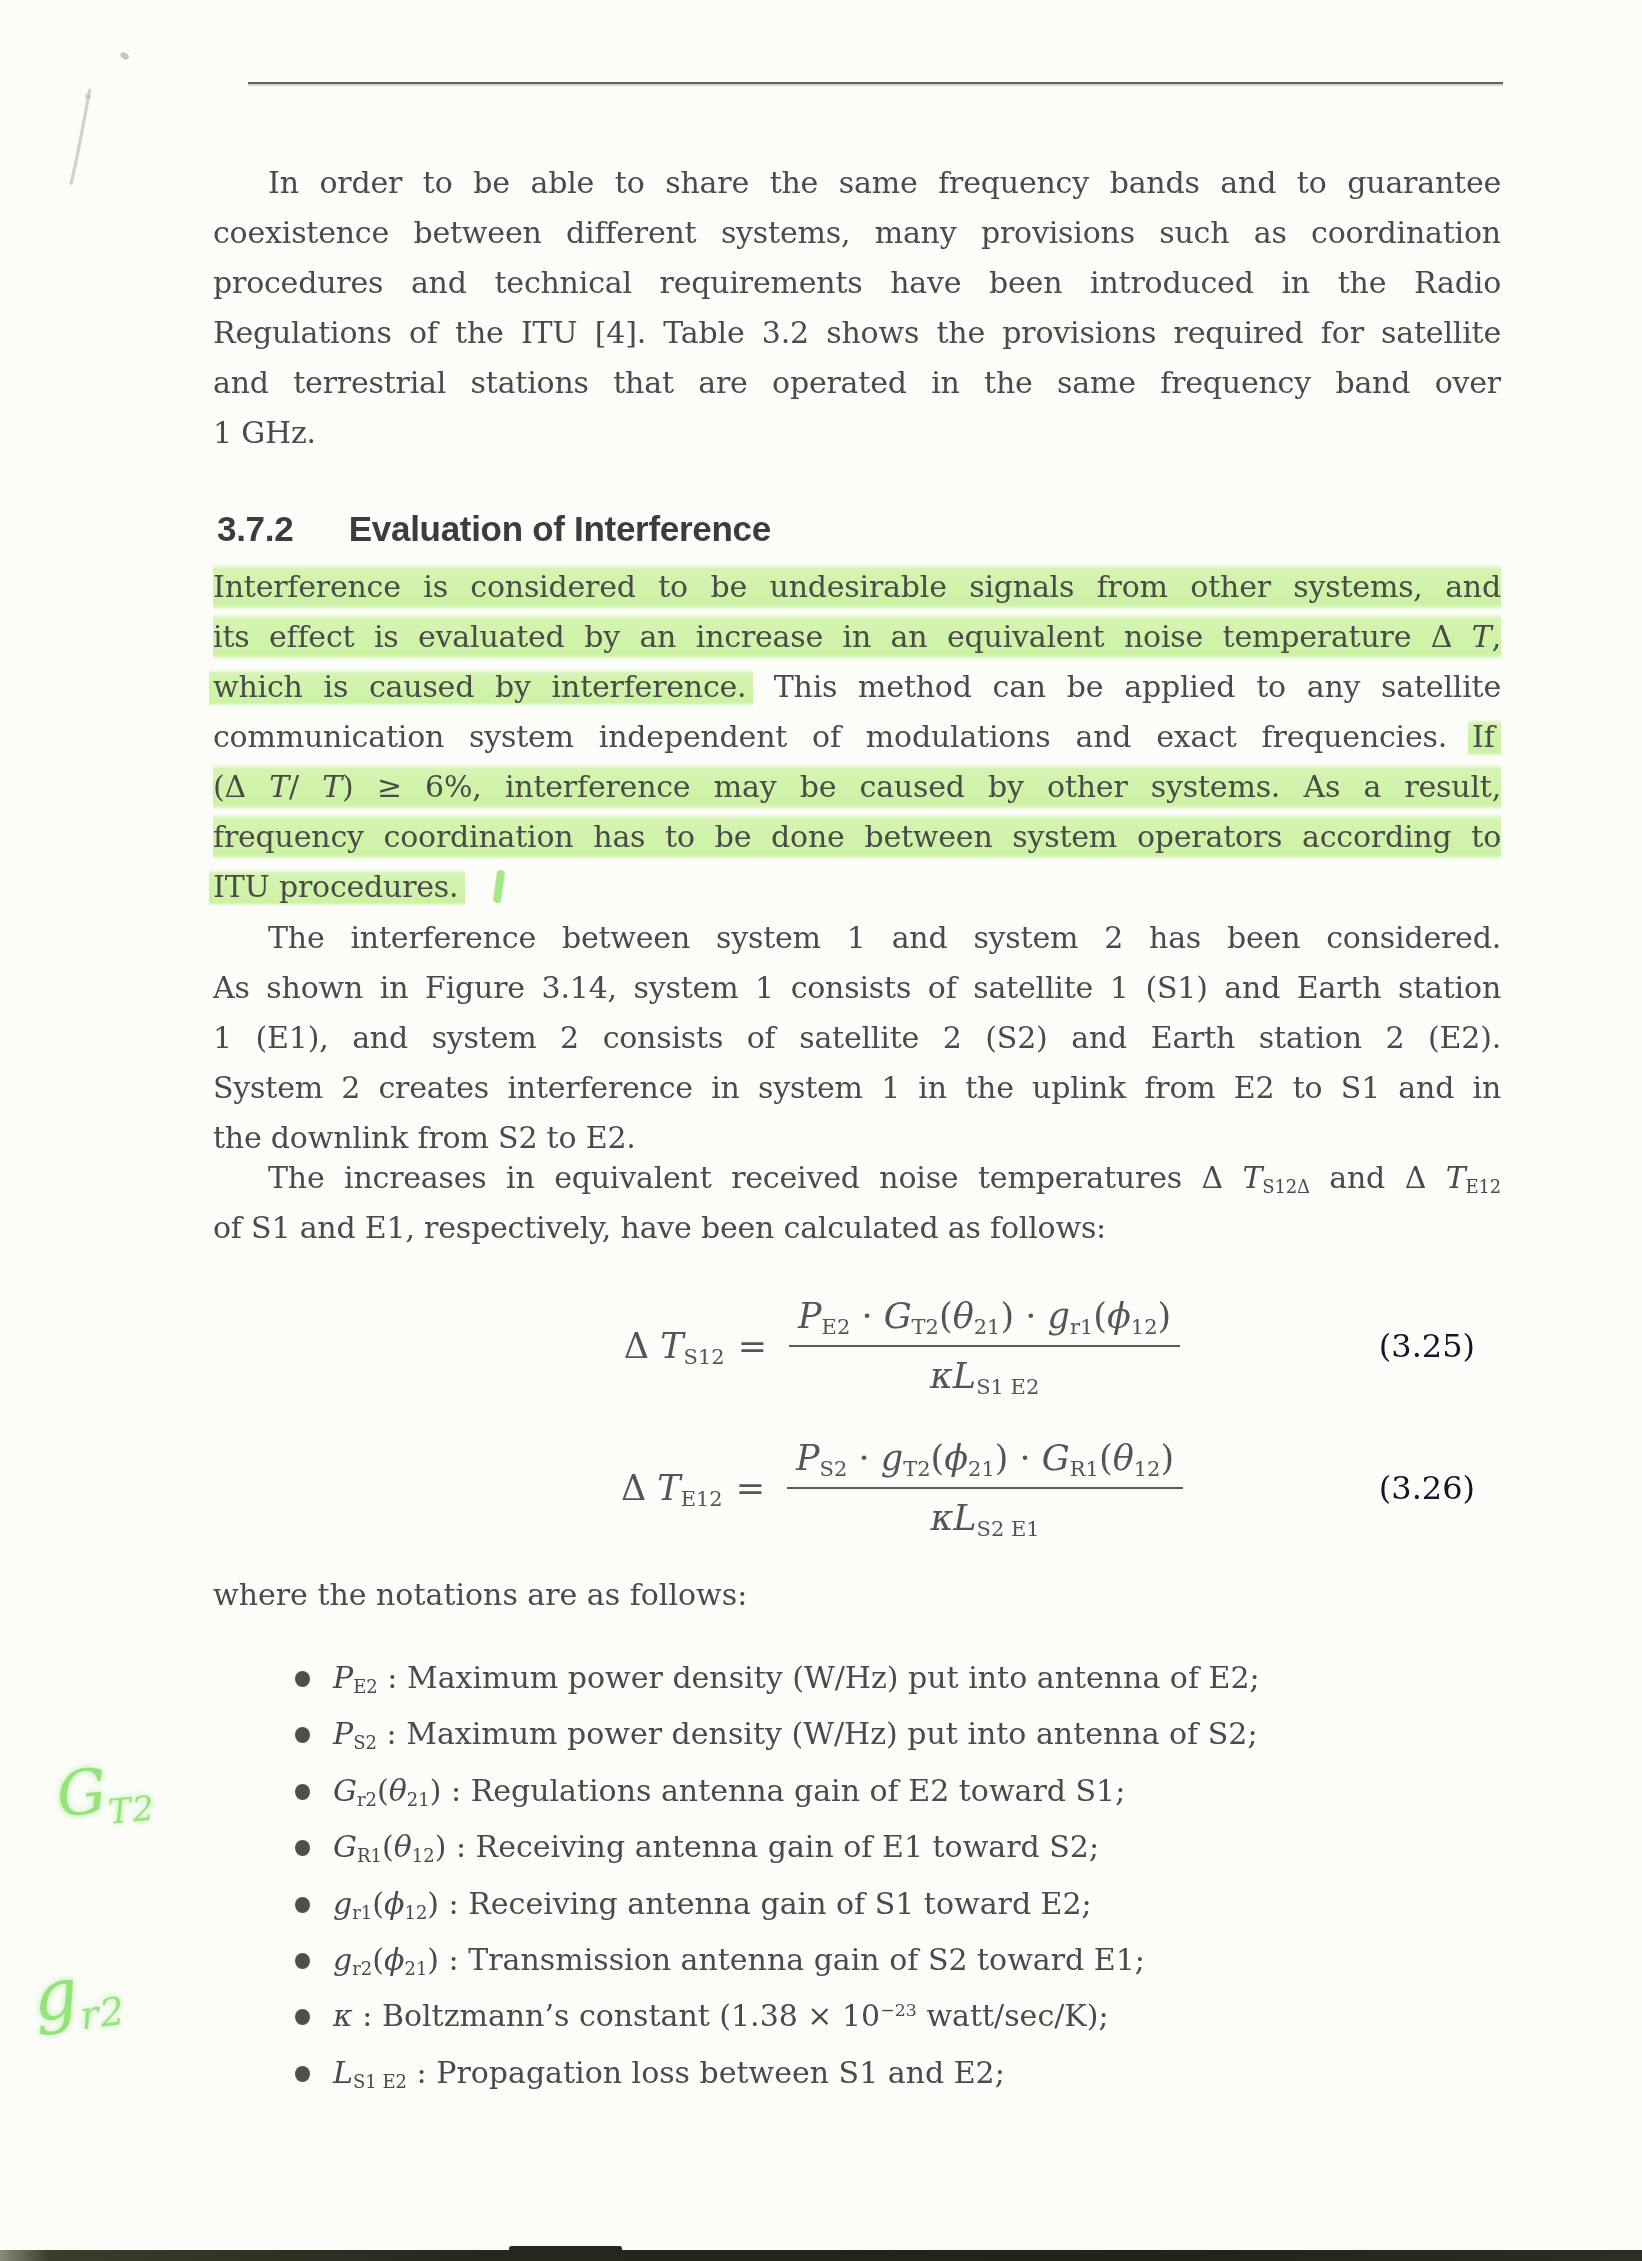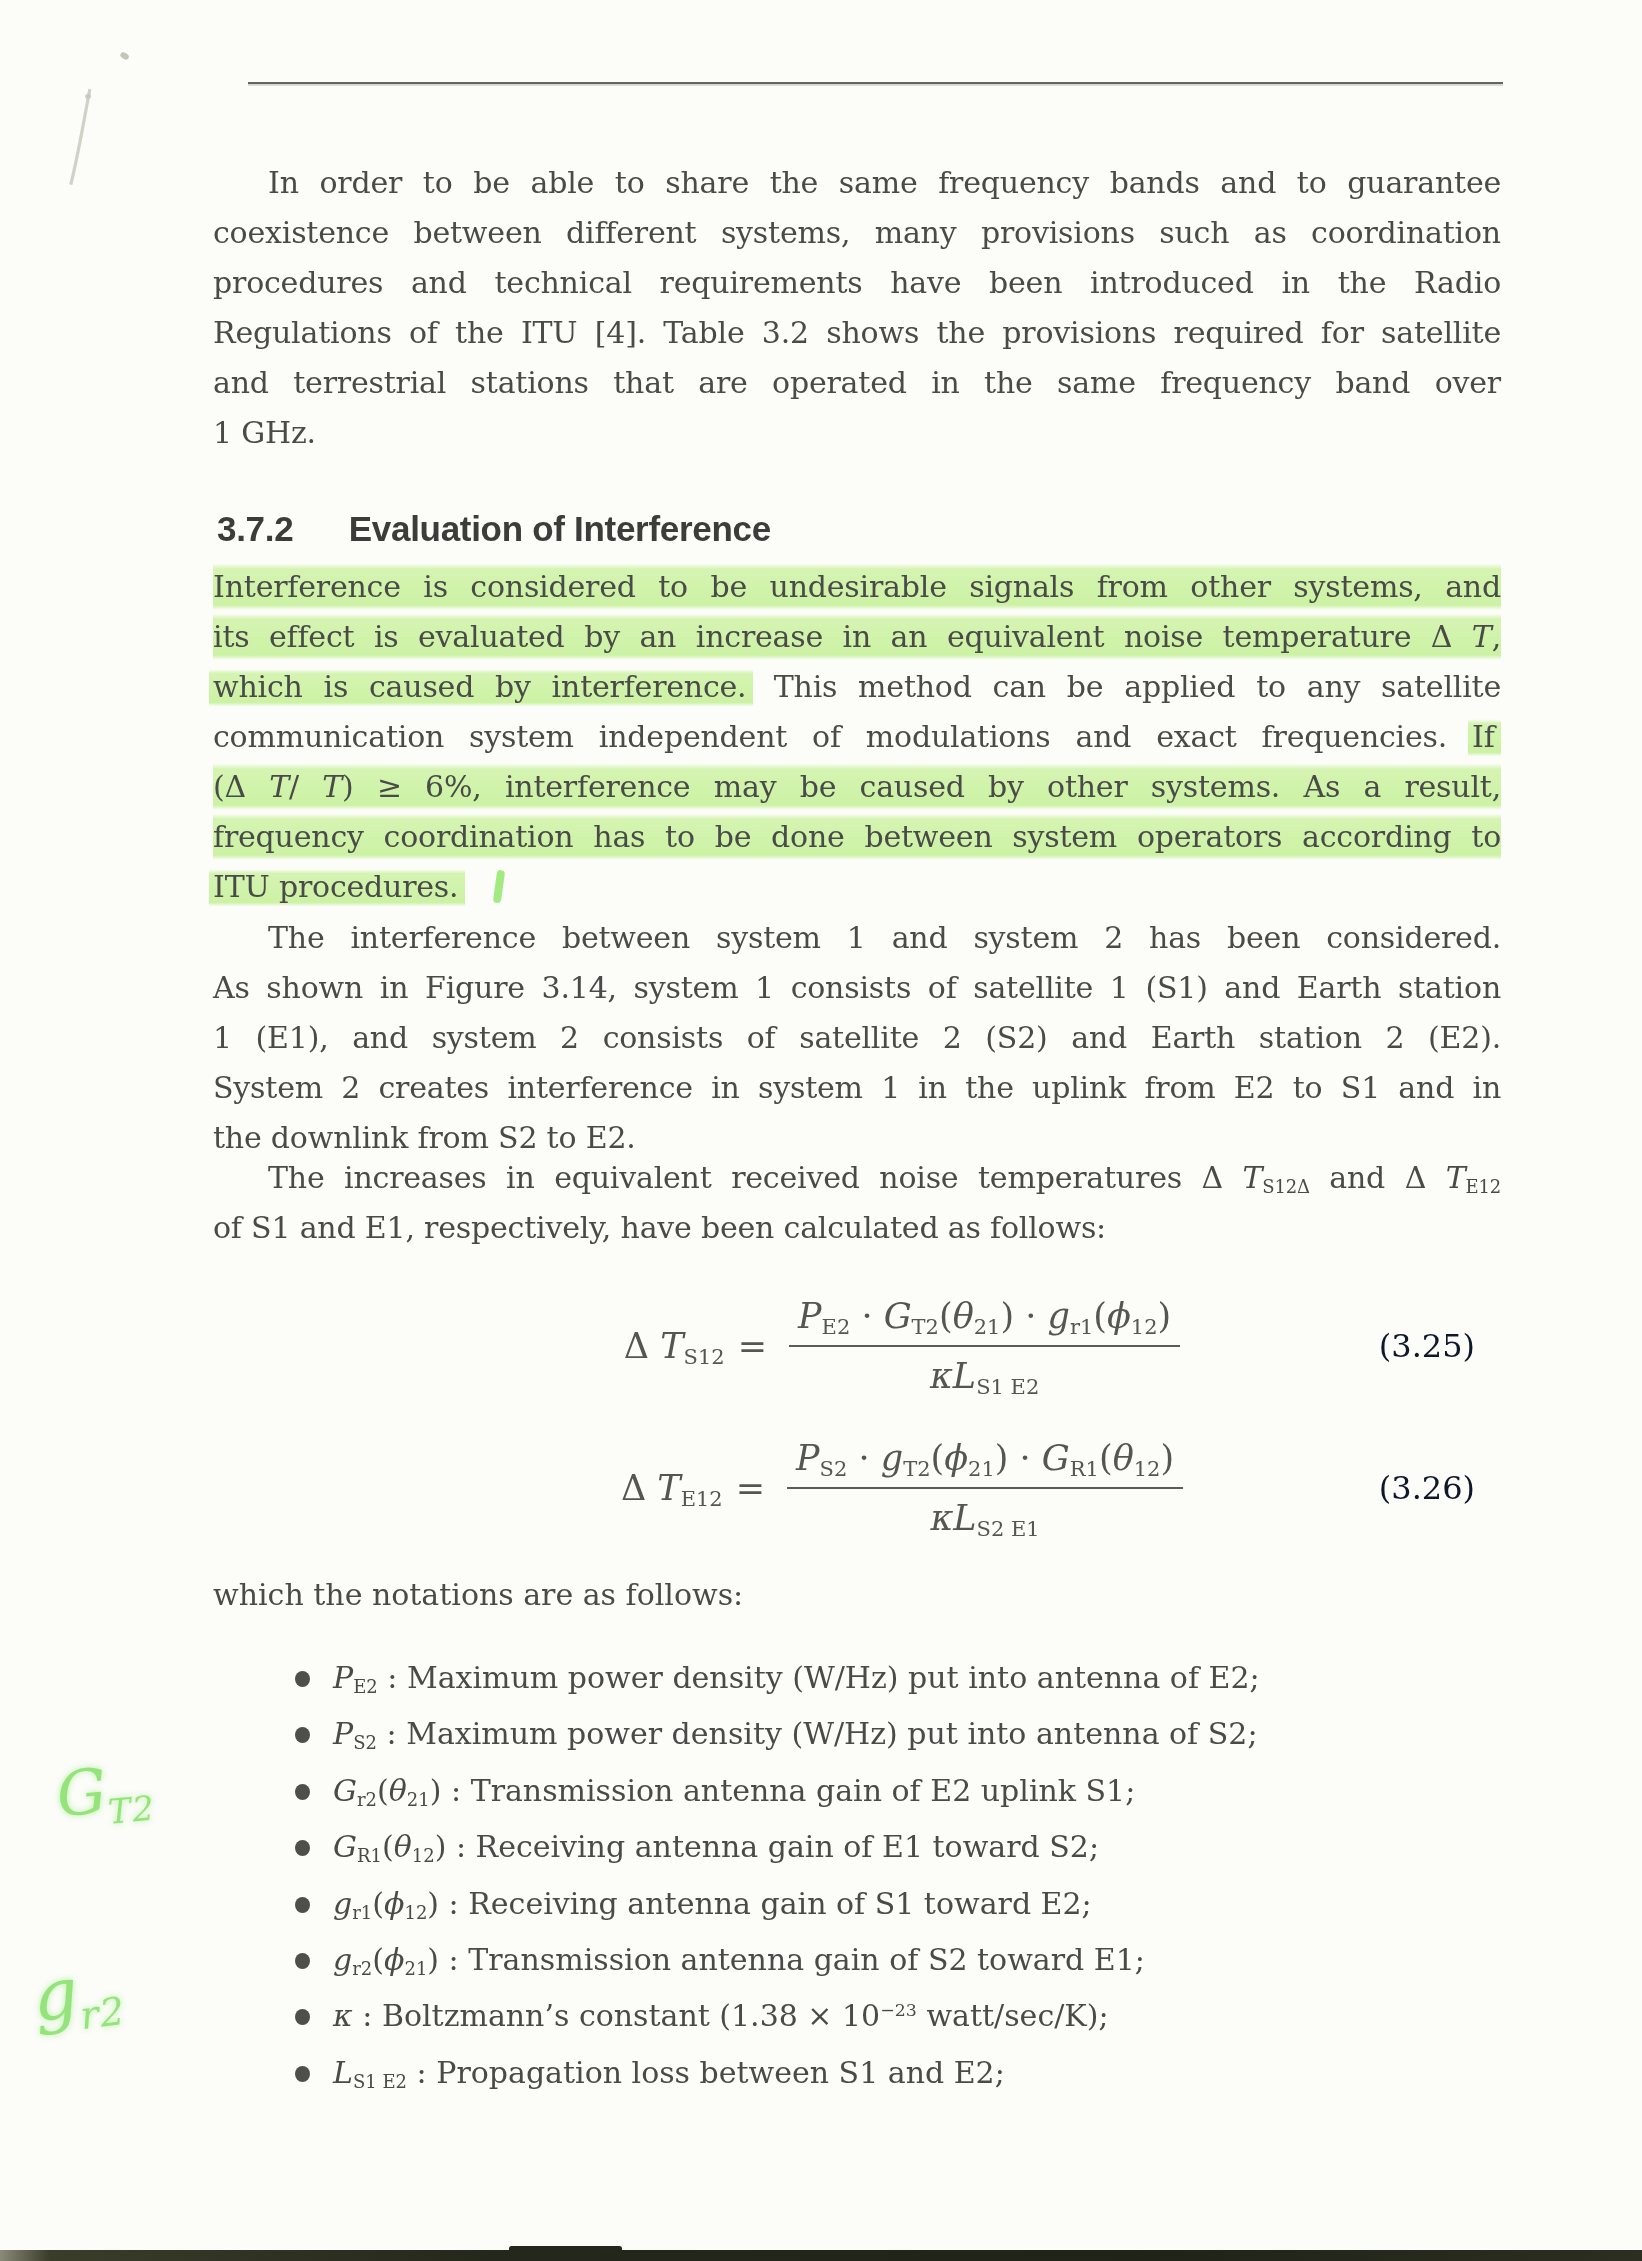--- a/index.html
+++ b/index.html
@@ -152,26 +152,26 @@
     <span class="eq-group">
       <span class="eq-lhs"><span>Δ <i>T</i><sub>E12</sub></span><span class="eq-sign">=</span></span>
       <span class="frac">
         <span class="num"><i>P</i><sub>S2</sub> · <i>g</i><sub>T2</sub>(<i>ϕ</i><sub>21</sub>) · <i>G</i><sub>R1</sub>(<i>θ</i><sub>12</sub>)</span>
         <span class="den"><i>κL</i><sub>S2 E1</sub></span>
       </span>
     </span>
     <span class="eq-number">(3.26)</span>
   </div>
 
-  <div class="where">which the notations are as follows:</div>
+  <div class="where">where the notations are as follows:</div>
 
   <ul class="notation">
       <li><span class="dot"></span><span><i>P</i><sub>E2</sub></span><span> : </span><span>Maximum power density (W/Hz) put into antenna of E2;</span></li>
       <li><span class="dot"></span><span><i>P</i><sub>S2</sub></span><span> : </span><span>Maximum power density (W/Hz) put into antenna of S2;</span></li>
-      <li><span class="dot"></span><span><i>G</i><sub>r2</sub>(<i>θ</i><sub>21</sub>)</span><span> : </span><span>Transmission antenna gain of E2 uplink S1;</span></li>
+      <li><span class="dot"></span><span><i>G</i><sub>r2</sub>(<i>θ</i><sub>21</sub>)</span><span> : </span><span>Regulations antenna gain of E2 toward S1;</span></li>
       <li><span class="dot"></span><span><i>G</i><sub>R1</sub>(<i>θ</i><sub>12</sub>)</span><span> : </span><span>Receiving antenna gain of E1 toward S2;</span></li>
       <li><span class="dot"></span><span><i>g</i><sub>r1</sub>(<i>ϕ</i><sub>12</sub>)</span><span> : </span><span>Receiving antenna gain of S1 toward E2;</span></li>
       <li><span class="dot"></span><span><i>g</i><sub>r2</sub>(<i>ϕ</i><sub>21</sub>)</span><span> : </span><span>Transmission antenna gain of S2 toward E1;</span></li>
       <li><span class="dot"></span><span><i>κ</i></span><span> : </span><span>Boltzmann’s constant (1.38 × 10<sup>−23</sup> watt/sec/K);</span></li>
       <li><span class="dot"></span><span><i>L</i><sub>S1 E2</sub></span><span> : </span><span>Propagation loss between S1 and E2;</span></li>
     </ul>
 
   <div class="margin-note note1">
     <span>G</span><span class="msub">T2</span>
   </div>

